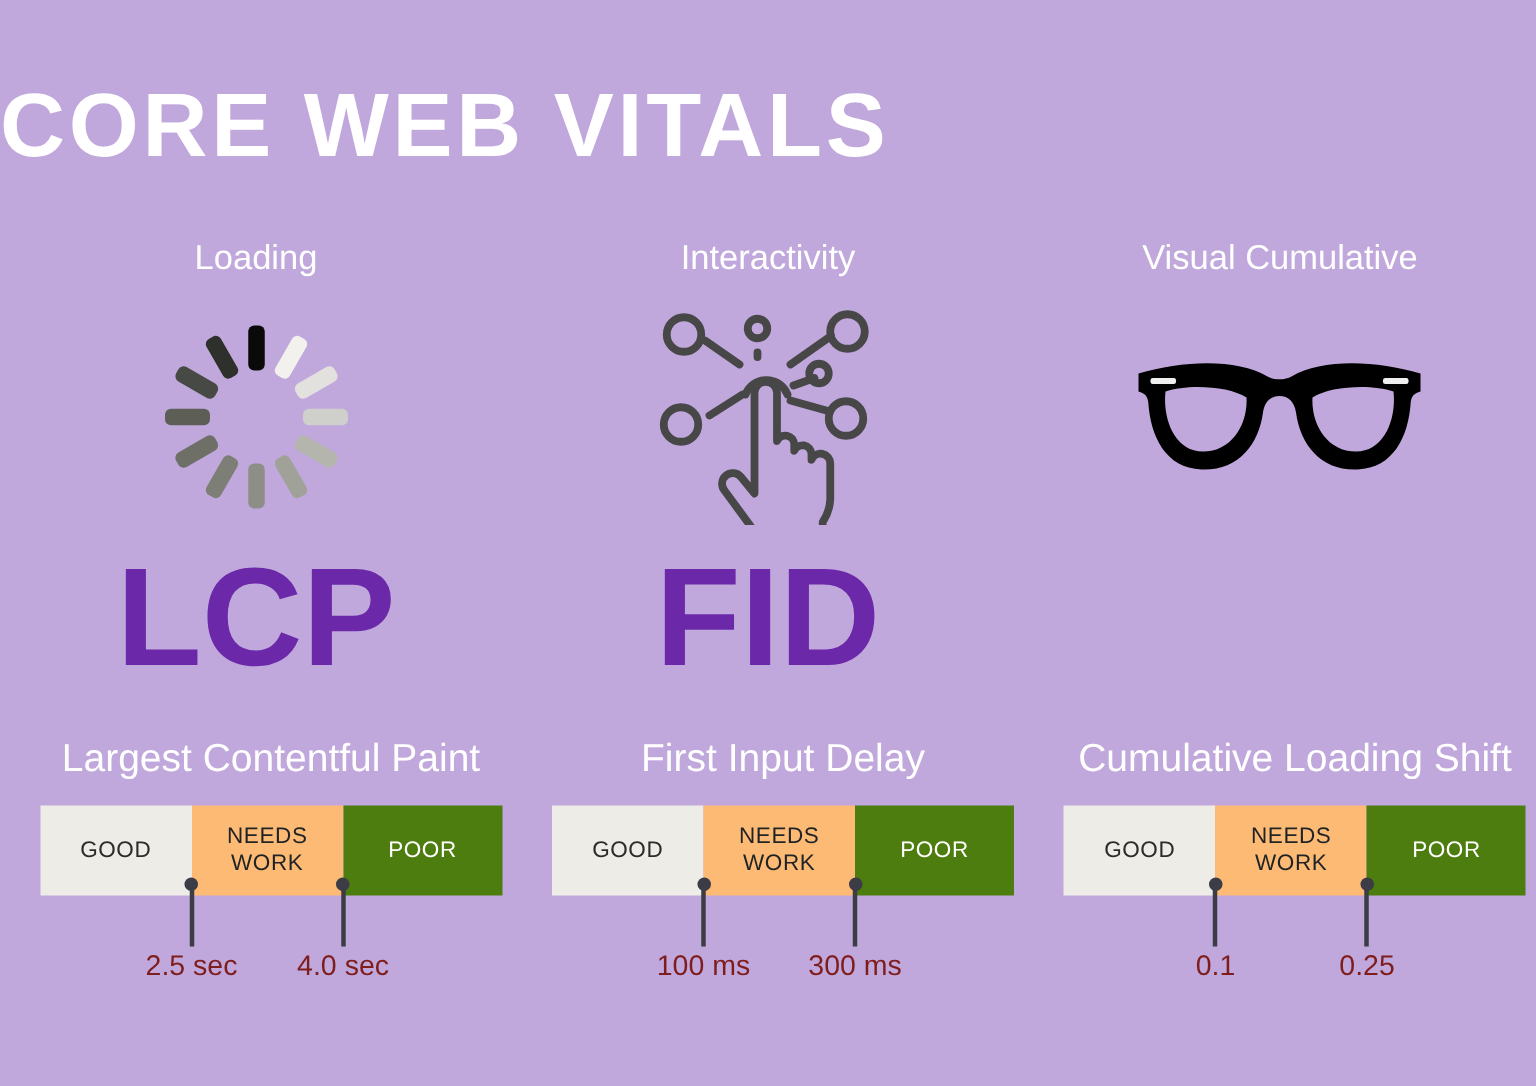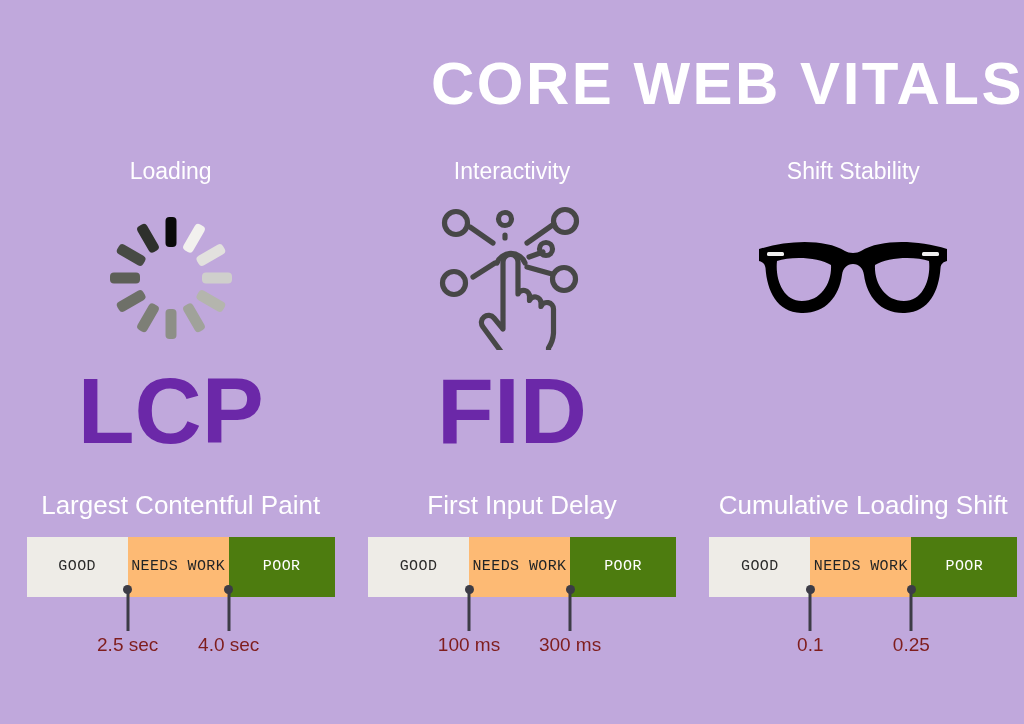--- a/index.html
+++ b/index.html
@@ -11,21 +11,21 @@
   #infographic {
     position:relative;
     width:1024px; height:724px;
     background:#c0a8dc;
   }
 
   
   .title {
     position:absolute;
     top:54px; left:0; width:1024px;
-    text-align:right;
+    text-align:left;
     color:#ffffff;
     font-size:60px;
     font-weight:bold;
     letter-spacing:2.5px;
     line-height:1;
     font-family:"Liberation Sans", sans-serif;
   }
 
   
   .cols {
@@ -88,21 +88,21 @@
     color:#ffffff;
     font-size:26px;
     font-weight:400;
     line-height:1;
     margin-bottom:19px;
     white-space:nowrap;
   }
   .bar-wrap { position:relative; width:308px; }
   .bar {
     display:flex;
-    width:308px; height:60px;font-family:Liberation Mono, monospace;
+    width:308px; height:60px;
   }
   .seg-good, .seg-needs, .seg-poor {
     display:flex;
     align-items:center;
     justify-content:center;
     text-align:center;
     font-size:15px;
     line-height:1.18;
     letter-spacing:0.4px;
   }
@@ -206,21 +206,21 @@
                      a7 7 0 0 1 11 -9
                      l9 11
                      Z"></path>
           </g>
         </svg>
       </div>
       <div class="acronym">FID</div>
     </div>
 
     <div class="col">
-      <div class="cat-label">Shift Stability</div>
+      <div class="cat-label">Visual Cumulative</div>
       <div class="icon-box">
         <svg width="200" height="90" viewBox="0 0 200 90">
           <g fill="#000000" fill-rule="evenodd">
             <path d="M6 16
                      C 36 7, 72 6, 92 18
                      C 96 20.5, 104 20.5, 108 18
                      C 128 6, 164 7, 194 16
                      L 194 28
                      C 190 29, 188 31, 187.5 35
                      C 186 58, 176 79, 152 80

